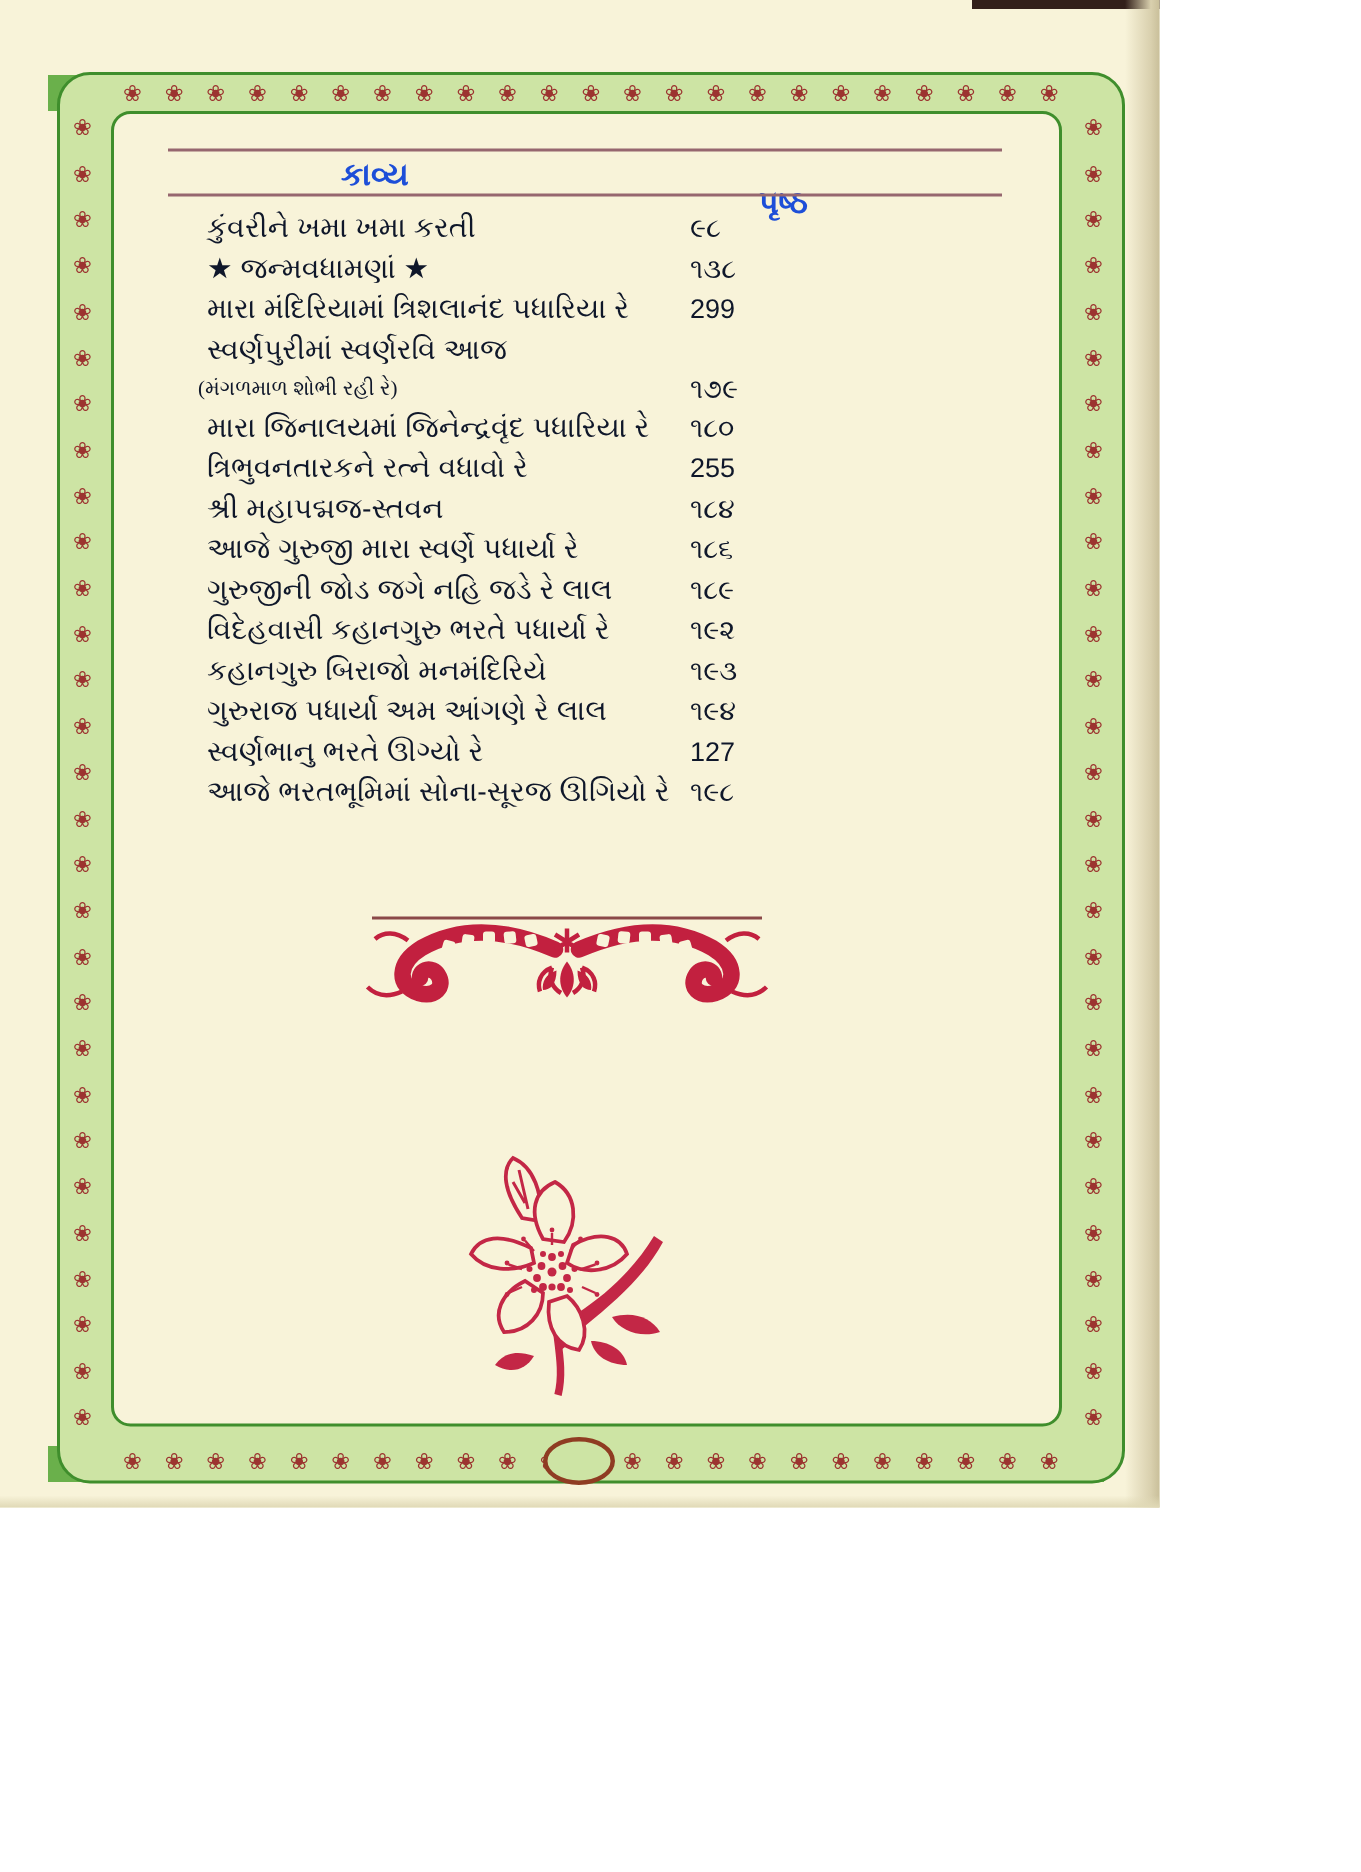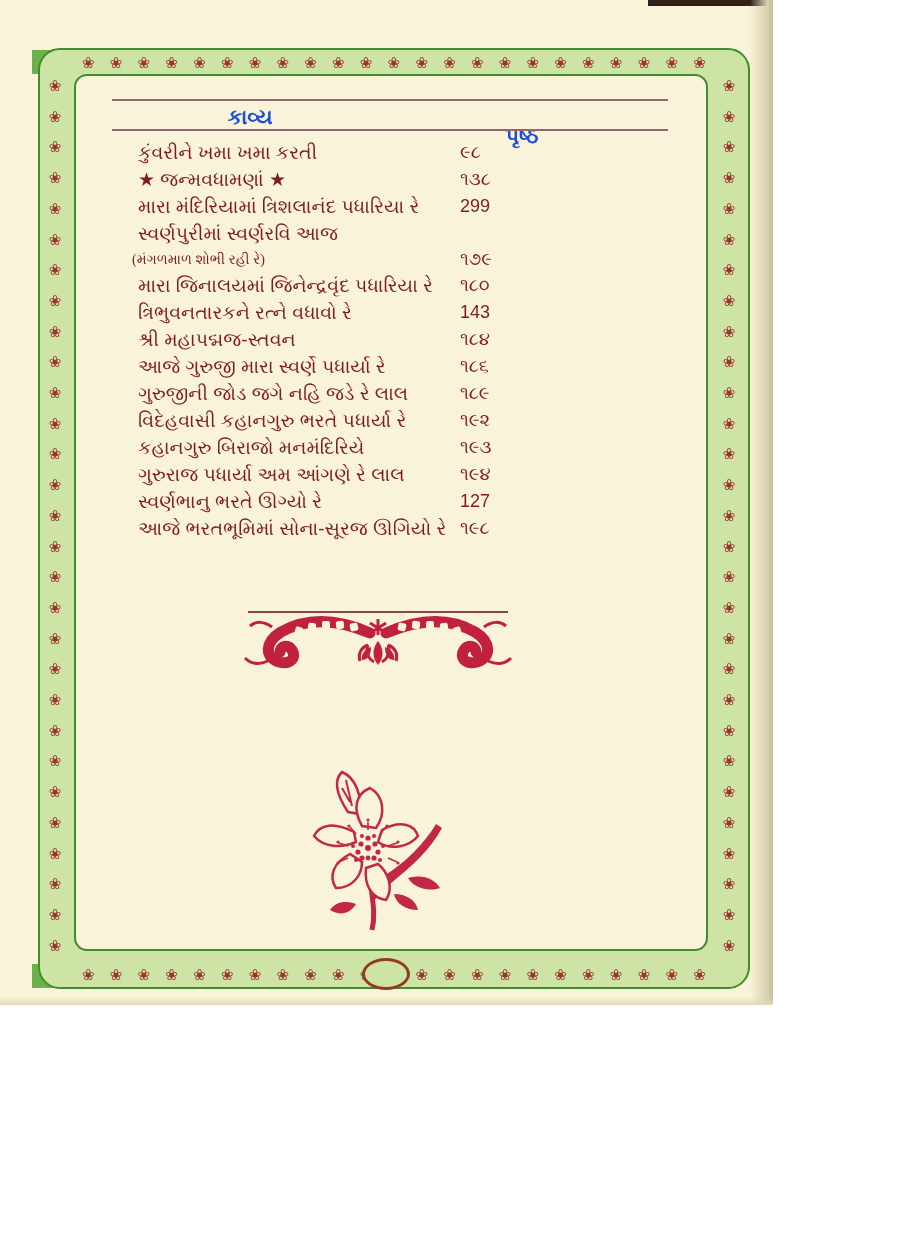--- a/index.html
+++ b/index.html
@@ -22,21 +22,21 @@
       color:#9c3430;font-size:15px;line-height:1;}
   .strip-top{left:42px;right:42px;top:2px;height:20px;}
   .strip-bottom{left:42px;right:42px;bottom:3px;height:20px;}
   .strip-left{left:4px;top:28px;bottom:34px;width:22px;flex-direction:column;}
   .strip-right{right:8px;top:28px;bottom:34px;width:22px;flex-direction:column;}
   .oval{position:absolute;left:322px;top:908px;width:48px;height:32px;background:#cde4a4;
       border:3px solid #8f3c22;border-radius:50%;box-sizing:border-box;}
   
   .rule{position:absolute;height:2px;background:#96666f;}
   .hdr-label{position:absolute;color:#1d4ed8;font-size:21px;font-weight:bold;text-align:center;}
-  .toc-list{position:absolute;left:112px;top:139px;width:556px;color:#7f1d1d;}
+  .toc-list{position:absolute;left:112px;top:139px;width:556px;color:#0f172a;}
   .toc-row{position:relative;height:27px;display:flex;align-items:center;}
   .toc-row.small{height:25px;}
   .toc-row .t{flex:1;padding-left:26px;font-size:19px;white-space:nowrap;}
   .toc-row.small .t{font-size:14px;padding-left:20px;font-family:Liberation Serif, serif;}
   .toc-row .p{position:absolute;left:348px;width:120px;text-align:left;font-size:18px;}
   
   .divider-rule{position:absolute;left:248px;top:611px;width:260px;height:2px;background:#8a4848;}
   .ornament{position:absolute;left:238px;top:615px;}
   .flower-art{position:absolute;left:290px;top:766px;}
 </style>
@@ -193,21 +193,21 @@
         <div class="toc-row small">
     <span class="t">(મંગળમાળ શોભી રહી રે)</span>
     <span class="p">૧૭૯</span>
   </div>
         <div class="toc-row">
     <span class="t">મારા જિનાલયમાં જિનેન્દ્રવૃંદ પધારિયા રે</span>
     <span class="p">૧૮૦</span>
   </div>
         <div class="toc-row">
     <span class="t">ત્રિભુવનતારકને રત્ને વધાવો રે</span>
-    <span class="p">143</span>
+    <span class="p">255</span>
   </div>
         <div class="toc-row">
     <span class="t">શ્રી મહાપદ્મજ-સ્તવન</span>
     <span class="p">૧૮૪</span>
   </div>
         <div class="toc-row">
     <span class="t">આજે ગુરુજી મારા સ્વર્ણે પધાર્યા રે</span>
     <span class="p">૧૮૬</span>
   </div>
         <div class="toc-row">

